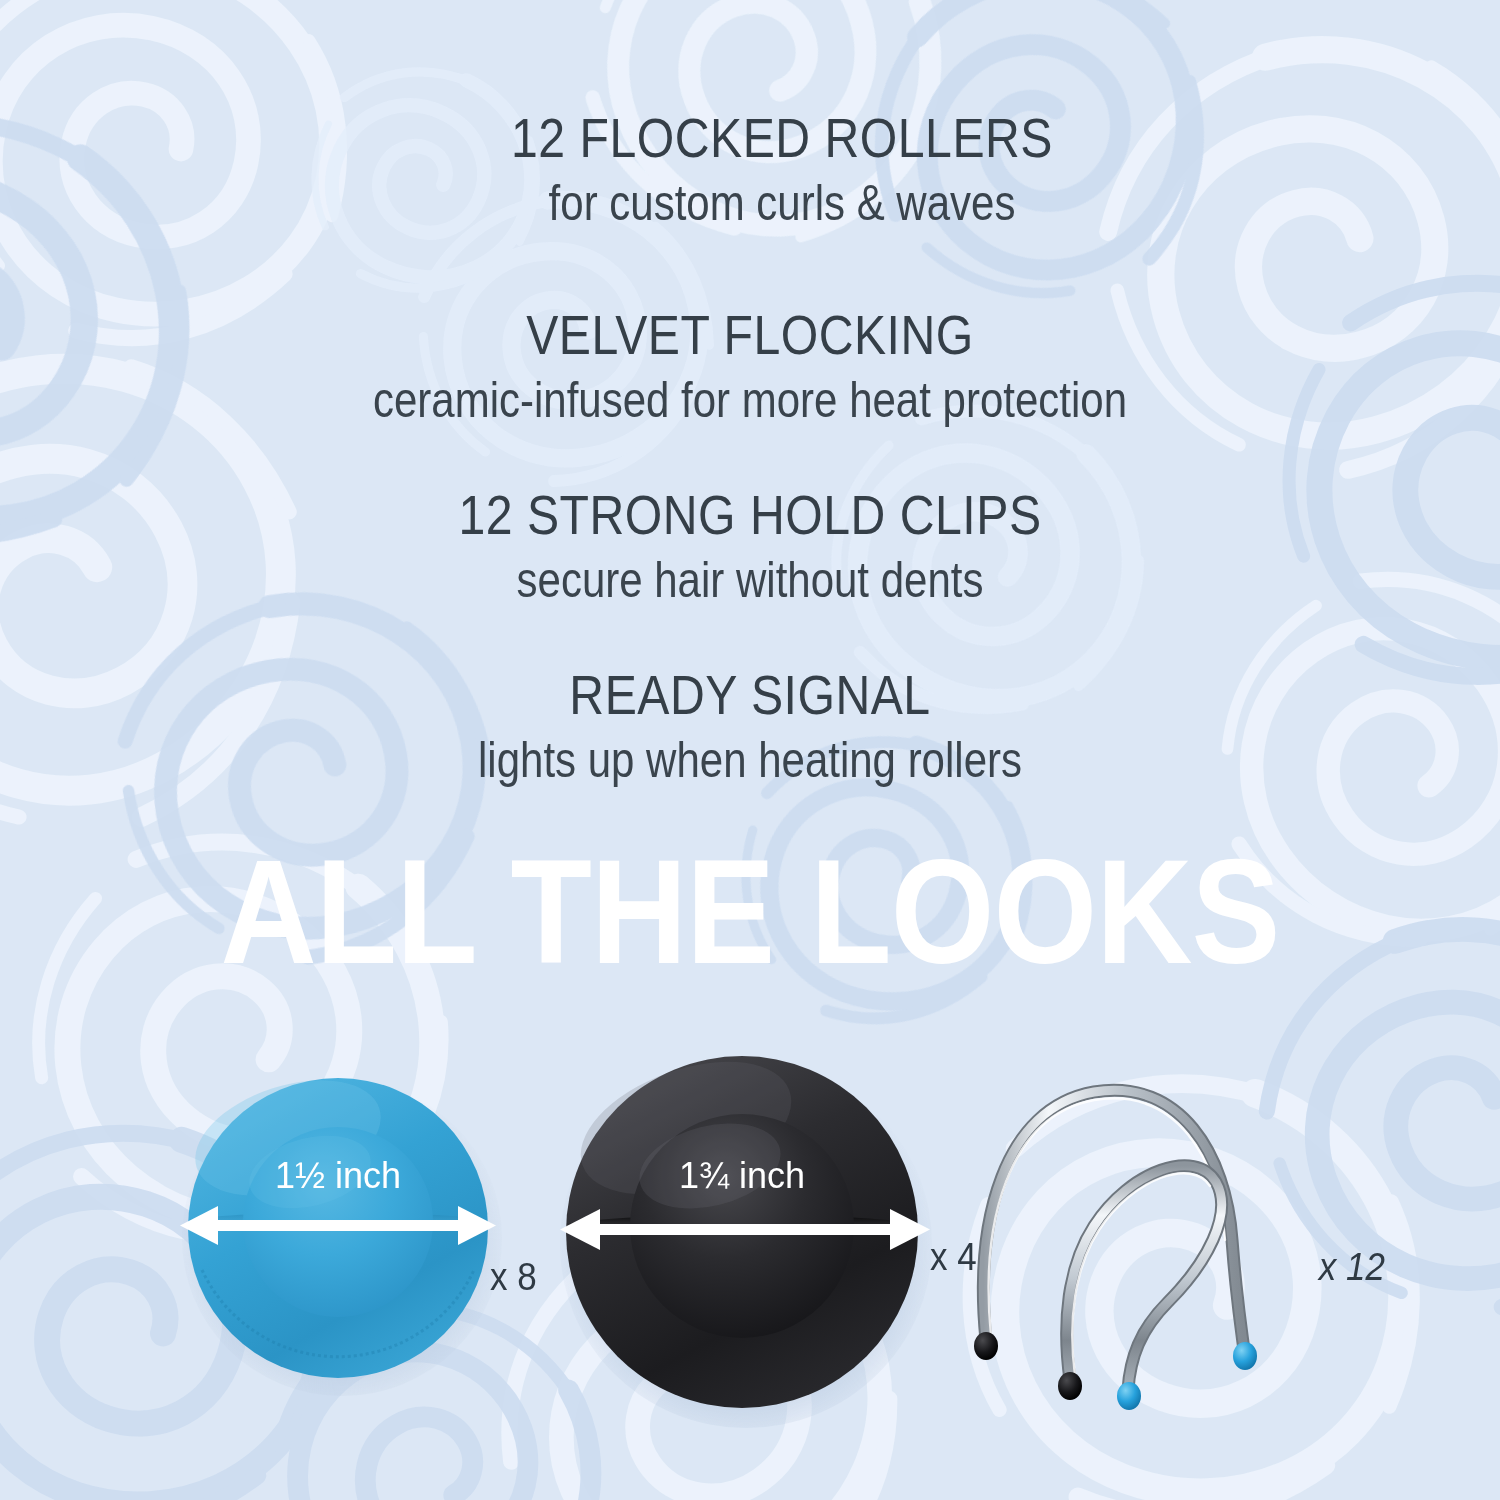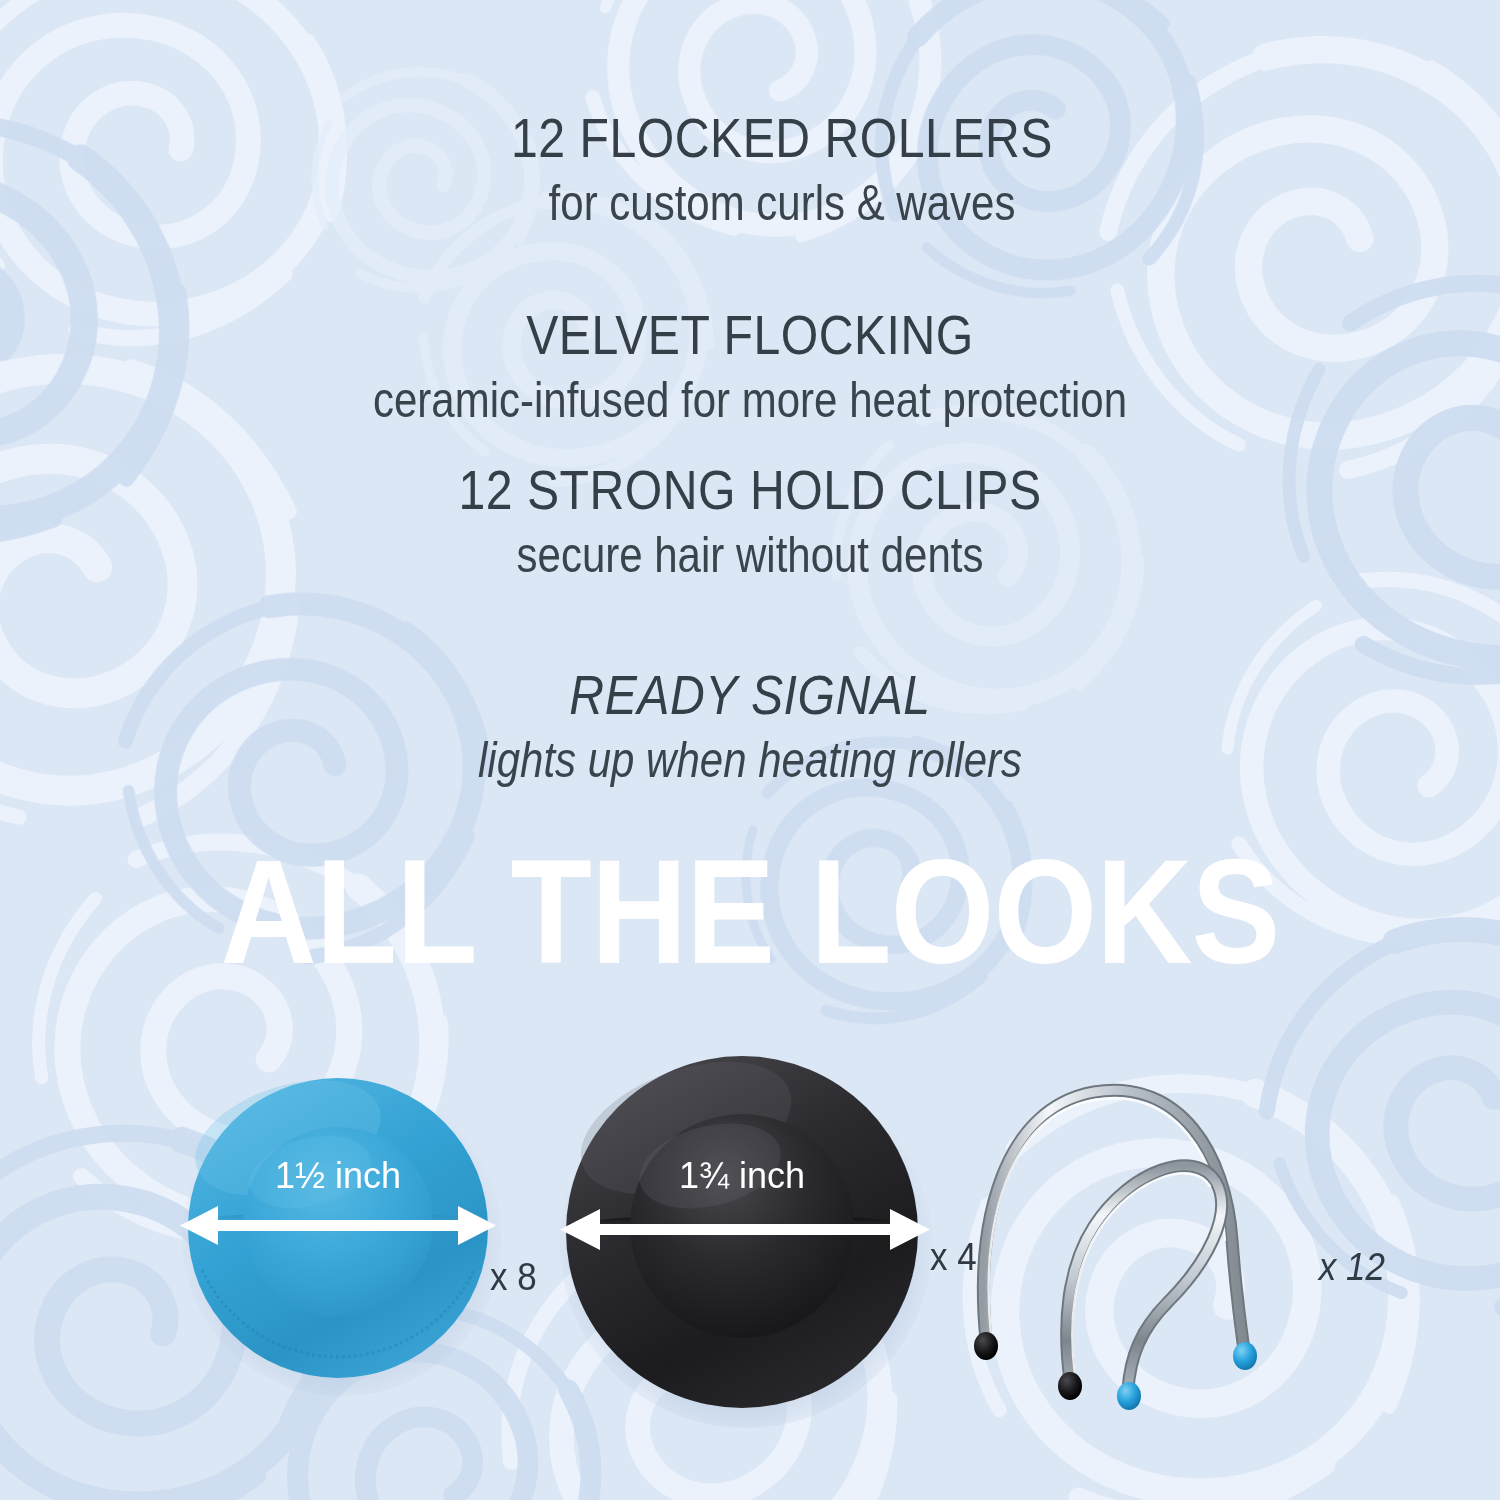--- a/index.html
+++ b/index.html
@@ -33,25 +33,25 @@
   }
 
   .f1{position:absolute;left:0;top:108px;padding-left:32px;}
   .f1 .f-head{font-size:56px;}
   .f1 .f-sub{font-size:50px;margin-top:8px;}
 
   .f2{position:absolute;left:0;top:293px;margin-top:12px;}
   .f2 .f-head{font-size:56px;}
   .f2 .f-sub{font-size:50px;margin-top:8px;}
 
-  .f3{position:absolute;left:0;top:460px;}
+  .f3{position:absolute;left:0;top:485px;}
   .f3 .f-head{font-size:56px;}
   .f3 .f-sub{font-size:50px;margin-top:8px;}
 
-  .f4{position:absolute;left:0;top:665px;font-style:italic;}
+  .f4{position:absolute;left:0;top:665px;}
   .f4 .f-head{font-size:56px;}
   .f4 .f-sub{font-size:50px;margin-top:8px;}
 
   
   #banner{
     position:absolute;left:0;top:838px;width:1500px;text-align:center;
     color:#ffffff;font-size:148px;font-weight:700;
     letter-spacing:-1px;line-height:1;
     transform:scaleX(.90);
     white-space:nowrap;

